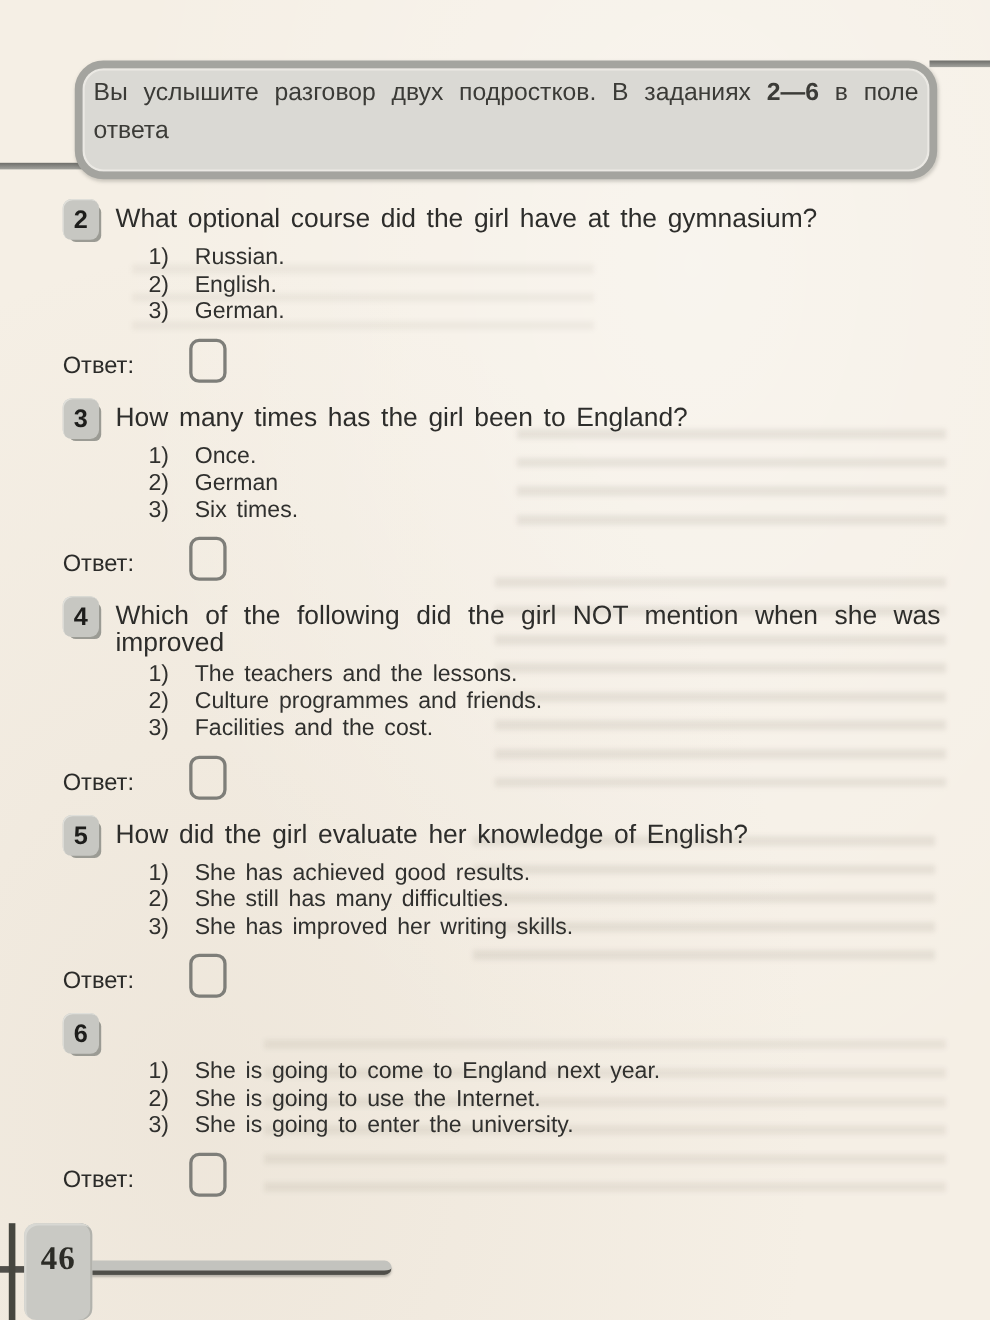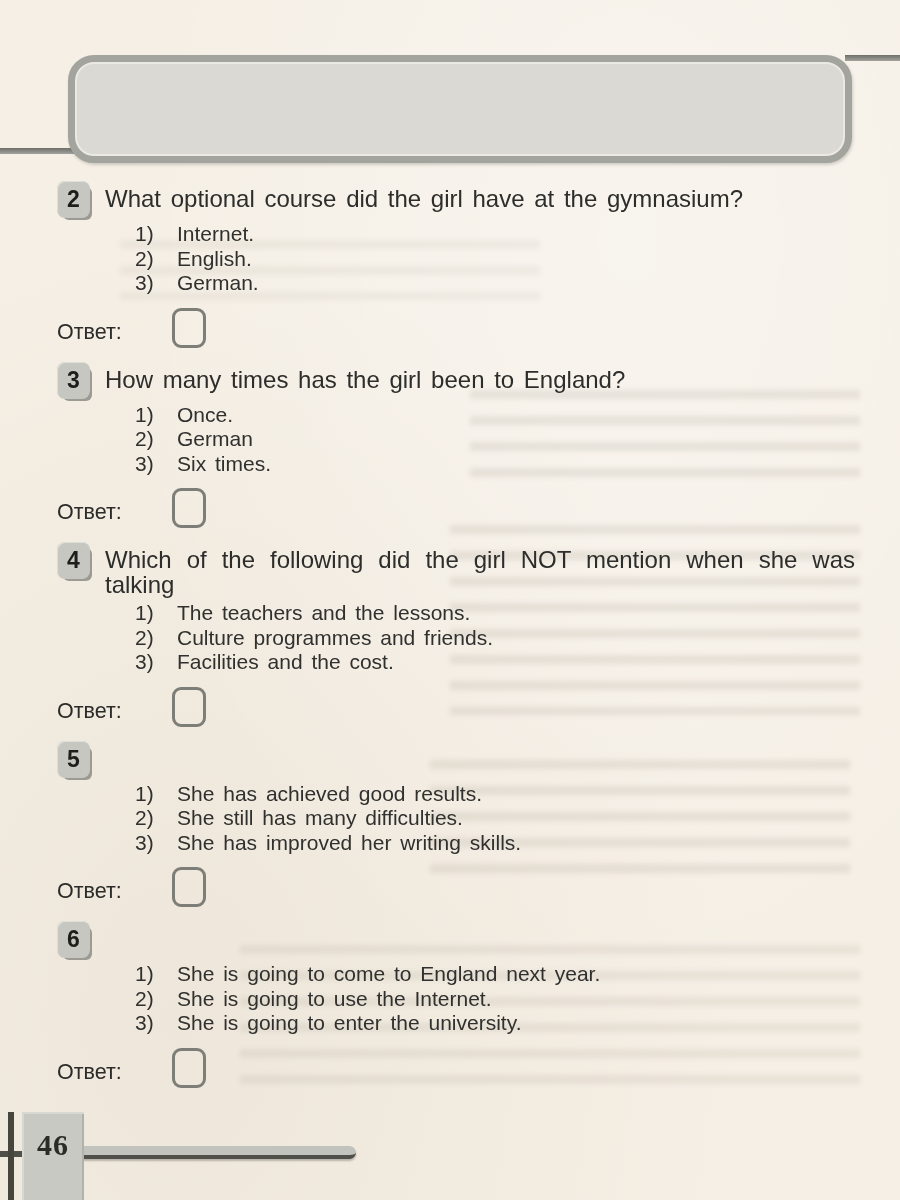--- a/index.html
+++ b/index.html
@@ -83,21 +83,21 @@
   .footer-vline{position:absolute;left:8px;top:1112px;width:6px;height:88px;background:#46463f;z-index:3;}
   .footer-stripe{
     position:absolute;left:30px;top:1146px;width:326px;height:9px;
     background:#c3c3be;border-bottom:4px solid #504f4a;
     border-radius:0 7px 7px 0;z-index:2;
     box-shadow:0 2px 2px rgba(80,79,74,0.35);
   }
   .footer-stripe-dark{position:absolute;left:0;top:1151px;width:32px;height:6px;background:#504f4a;z-index:2;}
   .page-tab{
     position:absolute;left:22px;top:1112px;width:62px;height:88px;
-    background:#c9c9c4;border-radius:0;z-index:4;
+    background:#c9c9c4;border-radius:11px;z-index:4;
     box-shadow:inset 2px 2px 0 #d8d8d3, inset -2px 0 0 #b2b2ac;
     display:flex;justify-content:center;
   }
   .page-num{
     font-family:"Liberation Serif", serif;font-weight:bold;
     font-size:30px;color:#2c2c27;margin-top:16px;letter-spacing:1px;
   }
 </style>
 </head>
 <body>
@@ -107,36 +107,37 @@
   <div class="ghost g1"></div>
   <div class="ghost g2"></div>
   <div class="ghost g3"></div>
   <div class="ghost g4"></div>
   <div class="ghost g5"></div>
 
   <div class="rule rule-left"></div>
   <div class="rule rule-right"></div>
 
   <div class="instruction-box" id="instruction-box">
+      <div class="i-line just"><span class="">Вы услышите разговор двух подростков. В заданиях </span><span class="b">2—6</span><span class=""> в поле ответа</span></div>
     </div>
 
   <div id="questions">
   <section class="question">
     <div class="q-head">
       <div class="q-badge">
         <span class="q-num">2</span>
       </div>
       <div class="q-text">
             <div class="q-line">What optional course did the girl have at the gymnasium?</div>
           </div>
     </div>
     <div class="options">
   <div class="option">
     <span class="opt-num">1)</span>
-    <span class="opt-text">Internet.</span>
+    <span class="opt-text">Russian.</span>
   </div>
 
   <div class="option">
     <span class="opt-num">2)</span>
     <span class="opt-text">English.</span>
   </div>
 
   <div class="option">
     <span class="opt-num">3)</span>
     <span class="opt-text">German.</span>
@@ -178,21 +179,21 @@
       <span class="answer-box"></span>
     </div>
   </section>
 
   <section class="question">
     <div class="q-head">
       <div class="q-badge">
         <span class="q-num">4</span>
       </div>
       <div class="q-text">
-            <div class="q-line just">Which of the following did the girl NOT mention when she was talking</div>
+            <div class="q-line just">Which of the following did the girl NOT mention when she was improved</div>
           </div>
     </div>
     <div class="options">
   <div class="option">
     <span class="opt-num">1)</span>
     <span class="opt-text">The teachers and the lessons.</span>
   </div>
 
   <div class="option">
     <span class="opt-num">2)</span>
@@ -208,20 +209,23 @@
       <span class="answer-label">Ответ:</span>
       <span class="answer-box"></span>
     </div>
   </section>
 
   <section class="question">
     <div class="q-head">
       <div class="q-badge">
         <span class="q-num">5</span>
       </div>
+      <div class="q-text">
+            <div class="q-line">How did the girl evaluate her knowledge of English?</div>
+          </div>
     </div>
     <div class="options">
   <div class="option">
     <span class="opt-num">1)</span>
     <span class="opt-text">She has achieved good results.</span>
   </div>
 
   <div class="option">
     <span class="opt-num">2)</span>
     <span class="opt-text">She still has many difficulties.</span>

